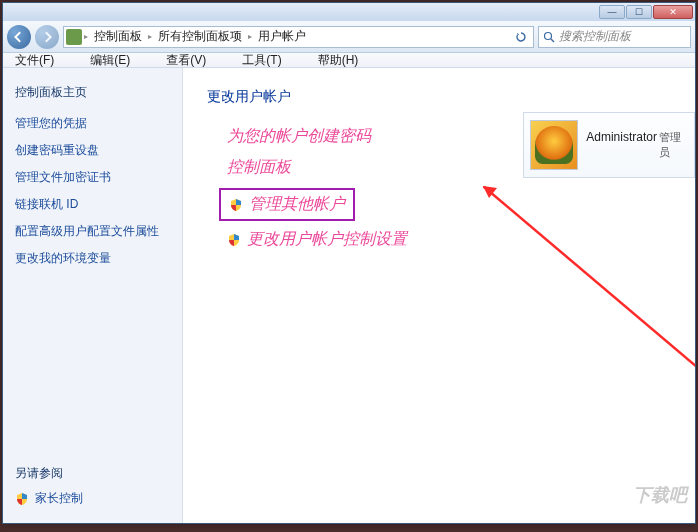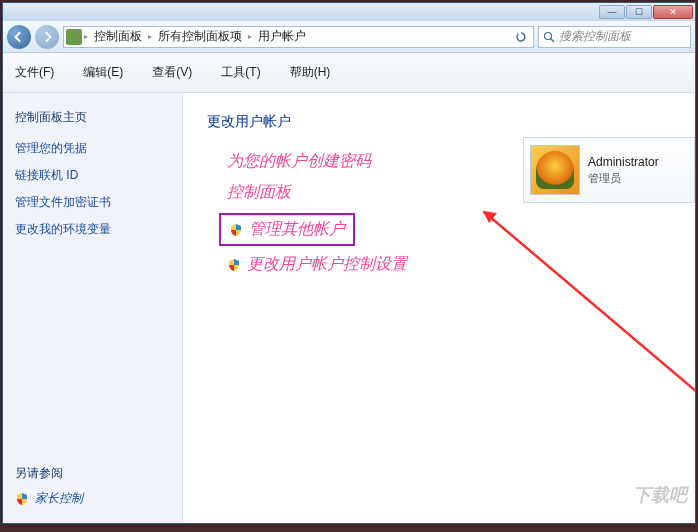--- a/index.html
+++ b/index.html
@@ -11,41 +11,41 @@
   .navbar { height: 32px; background: linear-gradient(to bottom, #f4f8fc, #dde8f4); border-bottom: 1px solid #b8cce0; display: flex; align-items: center; padding: 0 4px; gap: 4px; }
   .navarrow { width: 24px; height: 24px; border-radius: 50%; background: radial-gradient(circle at 30% 30%, #7aa8d8, #3a6aa0); display: flex; align-items: center; justify-content: center; }
   .navarrow svg { width: 12px; height: 12px; }
   .navarrow.fwd { opacity: 0.5; }
   .breadcrumb { flex: 1; height: 22px; background: #fff; border: 1px solid #a8bcd4; display: flex; align-items: center; padding: 0 2px; gap: 2px; }
   .bcicon { width: 16px; height: 16px; background: #6a9a4a; border-radius: 2px; display: inline-block; }
   .bcseg { padding: 0 4px; color: #222; }
   .bcsep { color: #888; font-size: 8px; }
   .refreshbtn { width: 20px; height: 20px; display: flex; align-items: center; justify-content: center; color: #3a6aa0; }
   .searchbox { width: 153px; height: 22px; background: #fff; border: 1px solid #a8bcd4; display: flex; align-items: center; padding: 0 4px; color: #888; font-style: italic; gap: 4px; }
-  .menubar { height: 40px; background: linear-gradient(to bottom, #f8fafc, #eef2f8); border-bottom: 1px solid #d0dae8; display: flex; align-items: center; padding: 0 4px; gap: 13px; }
+  .menubar { height: 15px; background: linear-gradient(to bottom, #f8fafc, #eef2f8); border-bottom: 1px solid #d0dae8; display: flex; align-items: center; padding: 0 4px; gap: 20px; }
   .menuitem { padding: 2px 8px; color: #222; }
   .body { flex: 1; display: flex; overflow: hidden; }
   .sidebar { width: 180px; background: #f0f4fa; border-right: 1px solid #d8e0ec; padding: 16px 12px; display: flex; flex-direction: column; }
   .sidehead { color: #1a3a6a; font-size: 12px; margin-bottom: 14px; }
   .sidelink { color: #1a4a9a; font-size: 12px; margin-bottom: 10px; cursor: pointer; }
   .sidefoot { margin-top: auto; padding-top: 12px; }
   .sidefoothead { color: #1a3a6a; font-size: 12px; margin-bottom: 8px; }
-  .sidefootlink { display: flex; align-items: center; gap: 6px; color: #1a4a9a; cursor: pointer; font-style: italic; }
+  .sidefootlink { display: flex; align-items: center; gap: 6px; color: #1a4a9a; cursor: pointer; }
   .main { flex: 1; padding: 20px 24px; position: relative; background: #fff; }
   .mainhead { color: #003399; font-size: 14px; margin-bottom: 20px; }
   .mainlink { color: #ec4899; font-size: 16px; margin: 0 0 10px 20px; cursor: pointer; display: flex; align-items: center; gap: 6px; font-style: italic; }
   .shield { width: 14px; height: 14px; display: inline-block; }
   .shield svg { width: 14px; height: 14px; }
   .highlighted { border: 2px solid #a21caf; padding: 4px 8px; margin-left: 12px; width: fit-content; }
   .highlighted .mainlink { margin: 0; }
   .arrow-line { position: absolute; left: 300px; top: 118px; width: 390px; height: 380px; pointer-events: none; }
   .usercard { position: absolute; right: 0; top: 44px; width: 172px; height: 66px; border: 1px solid #d0dae8; background: linear-gradient(to bottom, #fdfeff, #f4f8fc); display: flex; align-items: center; padding: 6px; gap: 8px; }
   .avatar { width: 50px; height: 50px; border: 1px solid #c0cadc; background: linear-gradient(135deg, #f8d050, #e89020); display: flex; align-items: center; justify-content: center; overflow: hidden; }
   .avatar-inner { width: 38px; height: 38px; background: radial-gradient(circle at 50% 40%, #ffcc40, #e07010 60%, #4a7020 65%); border-radius: 50% 50% 20% 20%; }
-  .userinfo { display: flex; flex-direction: column; gap: 2px; }
+  .userinfo { display: flex; gap: 2px; }
   .username { color: #222; font-size: 12px; }
   .userrole { color: #555; font-size: 11px; }
   .watermark { position: absolute; right: 8px; bottom: 16px; opacity: 0.25; font-size: 18px; font-weight: bold; color: #333; font-style: italic; pointer-events: none; }
 </style>
 </head>
 <body>
 
 <div class="window">
   <div class="titlebar">
     <div class="winbtn">—</div>
@@ -94,22 +94,24 @@
     <div class="menuitem">编辑(E)</div>
     <div class="menuitem">查看(V)</div>
     <div class="menuitem">工具(T)</div>
     <div class="menuitem">帮助(H)</div>
   </div>
 
   <div class="body">
     <div class="sidebar">
       <div class="sidehead">控制面板主页</div>
       <div class="sidelink">管理您的凭据</div>
+      <div class="sidelink">创建密码重设盘</div>
+      <div class="sidelink">管理文件加密证书</div>
       <div class="sidelink">链接联机 ID</div>
-      <div class="sidelink">管理文件加密证书</div>
+      <div class="sidelink">配置高级用户配置文件属性</div>
       <div class="sidelink">更改我的环境变量</div>
       <div class="sidefoot">
         <div class="sidefoothead">另请参阅</div>
         <div class="sidefootlink">
           <span class="shield"><svg viewBox="0 0 14 14">
                 <path d="M7 1 L12 3 V7 C12 10 9.5 12.5 7 13 C4.5 12.5 2 10 2 7 V3 Z" fill="#fc4"></path>
                 <path d="M7 1 L12 3 V7 L7 7 Z" fill="#38c"></path>
                 <path d="M7 7 L7 13 C4.5 12.5 2 10 2 7 Z" fill="#d33"></path>
               </svg></span>
           <span>家长控制</span>

